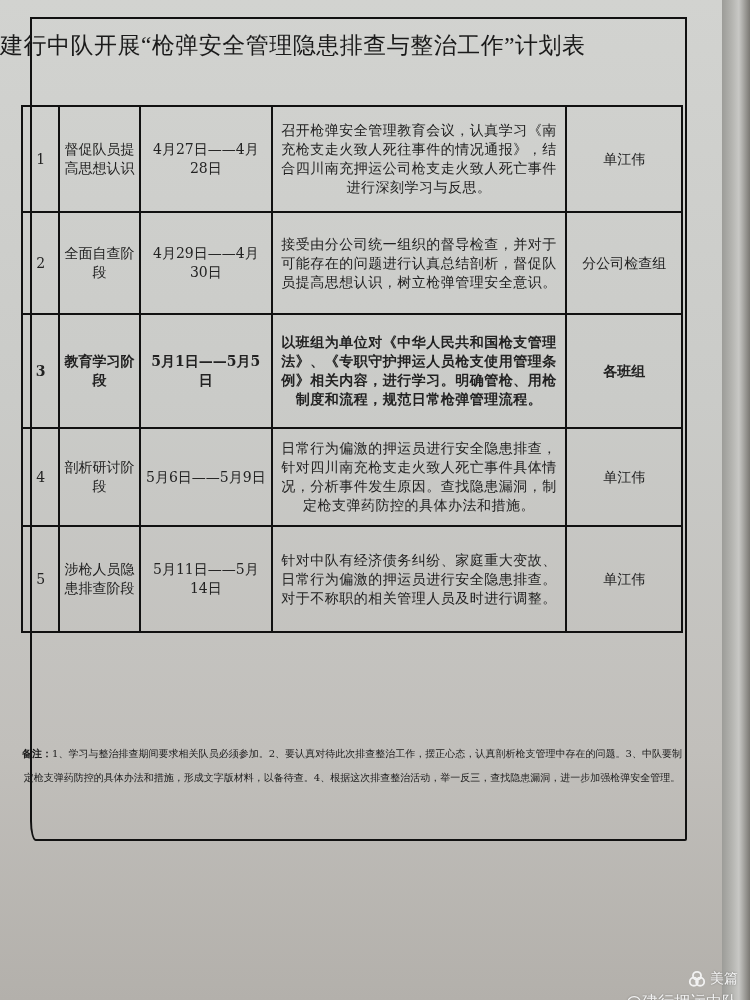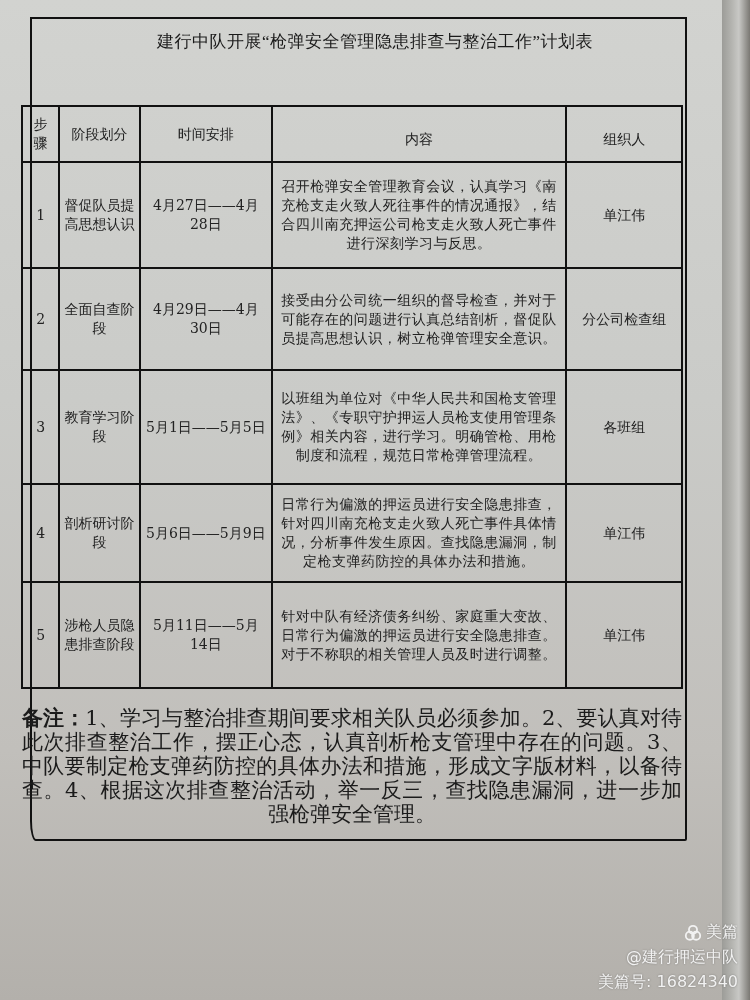--- a/index.html
+++ b/index.html
@@ -17,22 +17,22 @@
     position: absolute; left: 722px; top: 0; width: 28px; height: 1000px;
     background: linear-gradient(90deg, #9c9c98 0%, #b4b4b0 35%, #c8c8c5 60%, #7a7873 100%);
   }
   .frame {
     position: absolute; left: 30px; top: 17px; width: 653px; height: 820px;
     border: 2px solid #111;
     border-bottom-left-radius: 6px 20px;
     border-bottom-right-radius: 2px;
   }
   .title {
-    position: absolute; left: 0; right: 0; top: 30px; text-align: center;
-    font-size: 17px; letter-spacing: 0.5px; color: #1a1a1a;
+    position: absolute; left: 0; right: 0; top: 30px; text-align: left;
+    font-size: 23px; letter-spacing: 0.5px; color: #1a1a1a;
     font-family: "Liberation Serif", "DejaVu Serif", serif;
   }
   table.plan {
     position: absolute; left: 21px; top: 105px; width: 662px;
     border-collapse: collapse; table-layout: fixed;
   }
   table.plan td, table.plan th {
     border: 2px solid #111; text-align: center; vertical-align: middle;
     font-weight: normal; font-size: 14px; line-height: 19px; padding: 2px 4px;
     color: #222;
@@ -40,35 +40,35 @@
   table.plan th { height: 40px; font-size: 14px; }
   table.plan th.inner { padding-top: 12px; }
   .col-step { width: 36px; }
   .col-phase { width: 78px; }
   .col-time { width: 128px; }
   .col-content { width: 285px; }
   .col-org { width: 112px; }
   td.content { font-size: 14px; line-height: 21px; padding: 4px 6px; letter-spacing: 0.5px; margin-top: 12px; }
   tr.r1 td { height: 100px; }
   tr.r2 td { height: 96px; }
-  tr.r3 td { height: 108px; }
+  tr.r3 td { height: 108px; font-weight: bold; }
   tr.r4 td { height: 92px; }
   tr.r5 td { height: 100px; }
   .notes {
-    position: absolute; left: 22px; top: 706px; width: 660px;
-    font-size: 21px; line-height: 24px; color: #1b1b1b; text-align: justify;
+    position: absolute; left: 22px; top: 742px; width: 660px;
+    font-size: 10px; line-height: 24px; color: #1b1b1b; text-align: justify;
     text-align-last: center;
   }
   .notes b { font-weight: bold; }
   .watermark {
     position: absolute; right: 12px; top: 922px; text-align: right; color: #f2f2f2;
     font-family: "DejaVu Sans", "Liberation Sans", sans-serif;
     text-shadow: 0 0 2px rgba(0,0,0,0.35);
   }
-  .wm-brand { font-size: 16px; display: flex; align-items: center; justify-content: flex-end; gap: 4px; }
+  .wm-brand { font-size: 14px; display: flex; align-items: center; justify-content: flex-end; gap: 4px; margin-top: 48px; }
   .wm-logo { width: 18px; height: 18px; }
   .wm-line { font-size: 16px; margin-top: 4px; }
 </style>
 </head>
 <body>
 
 <div class="paper"></div>
 <div class="fold"></div>
 
 <div class="frame"></div>
@@ -77,27 +77,20 @@
 
 <table class="plan">
   <colgroup>
     <col class="col-step">
       <col class="col-phase">
       <col class="col-time">
       <col class="col-content">
       <col class="col-org">
   </colgroup>
   <tbody>
-      <tr>
-    <th>步骤</th>
-    <th>阶段划分</th>
-    <th>时间安排</th>
-    <th class="inner">内容</th>
-    <th class="inner">组织人</th>
-  </tr>
   <tr class="r1">
     <td>1</td>
     <td>督促队员提高思想认识</td>
     <td>4月27日——4月28日</td>
     <td class="content">召开枪弹安全管理教育会议，认真学习《南充枪支走火致人死往事件的情况通报》，结合四川南充押运公司枪支走火致人死亡事件进行深刻学习与反思。</td>
     <td>单江伟</td>
   </tr>
   <tr class="r2">
     <td>2</td>
     <td>全面自查阶段</td>

